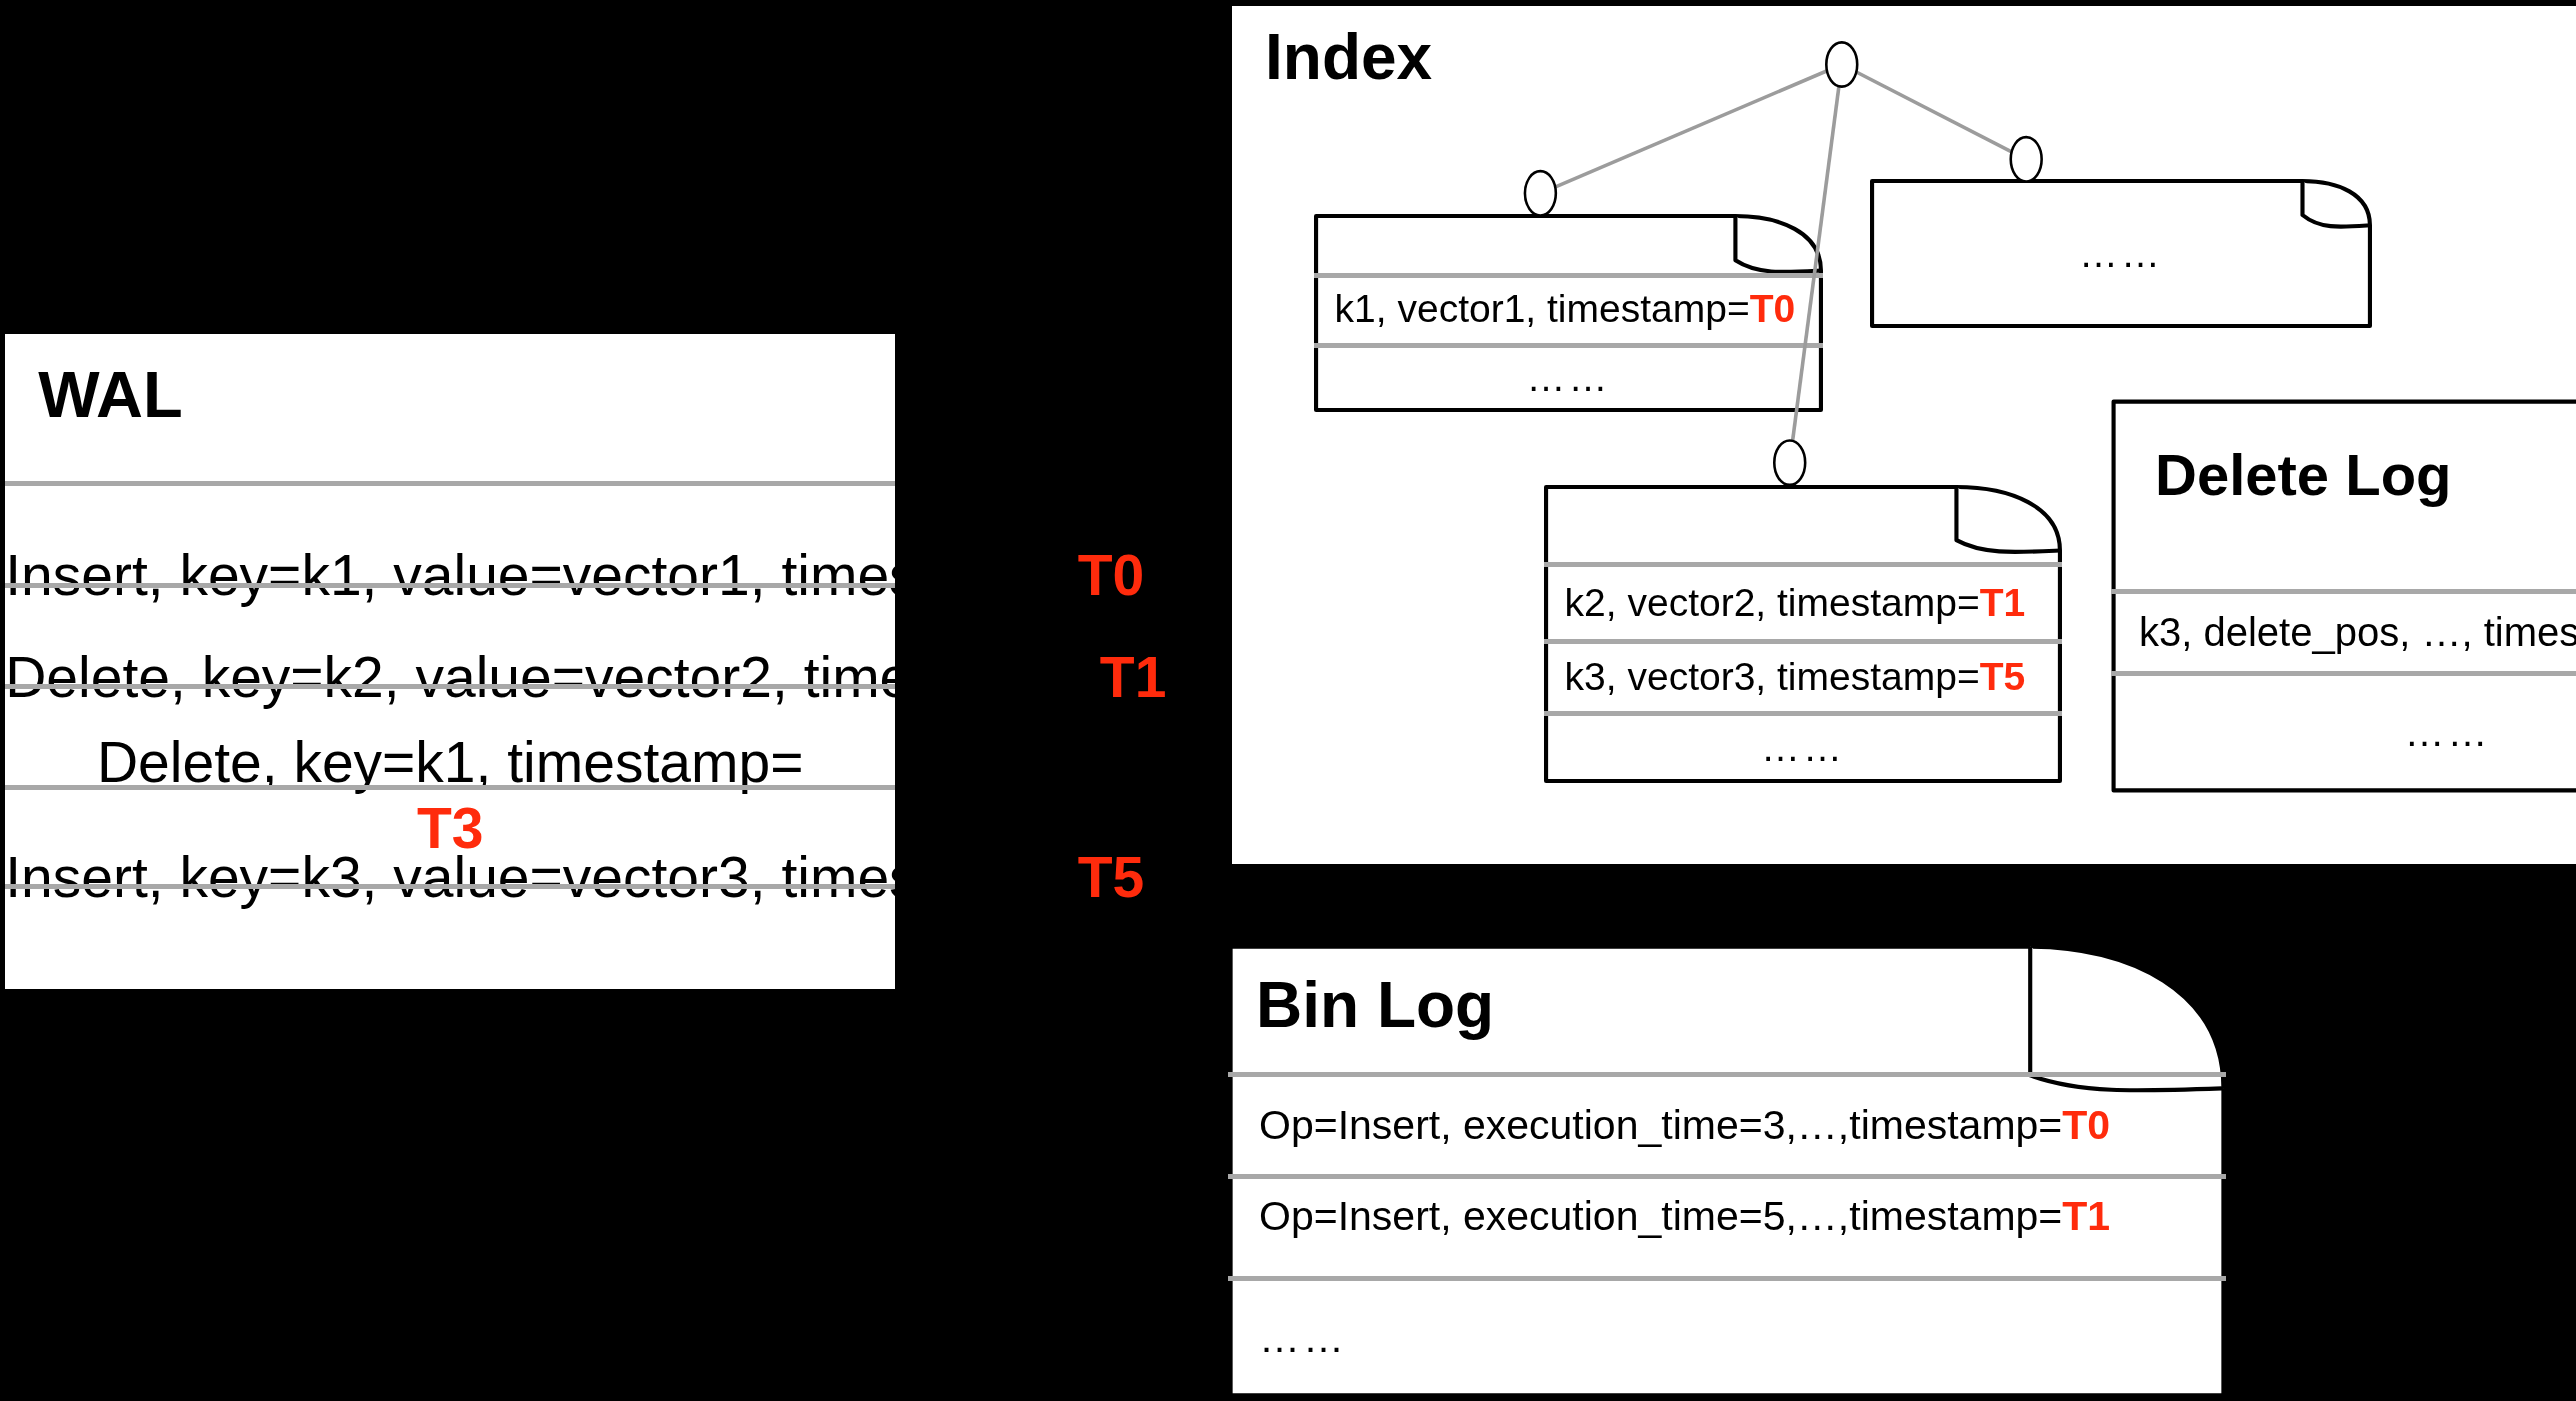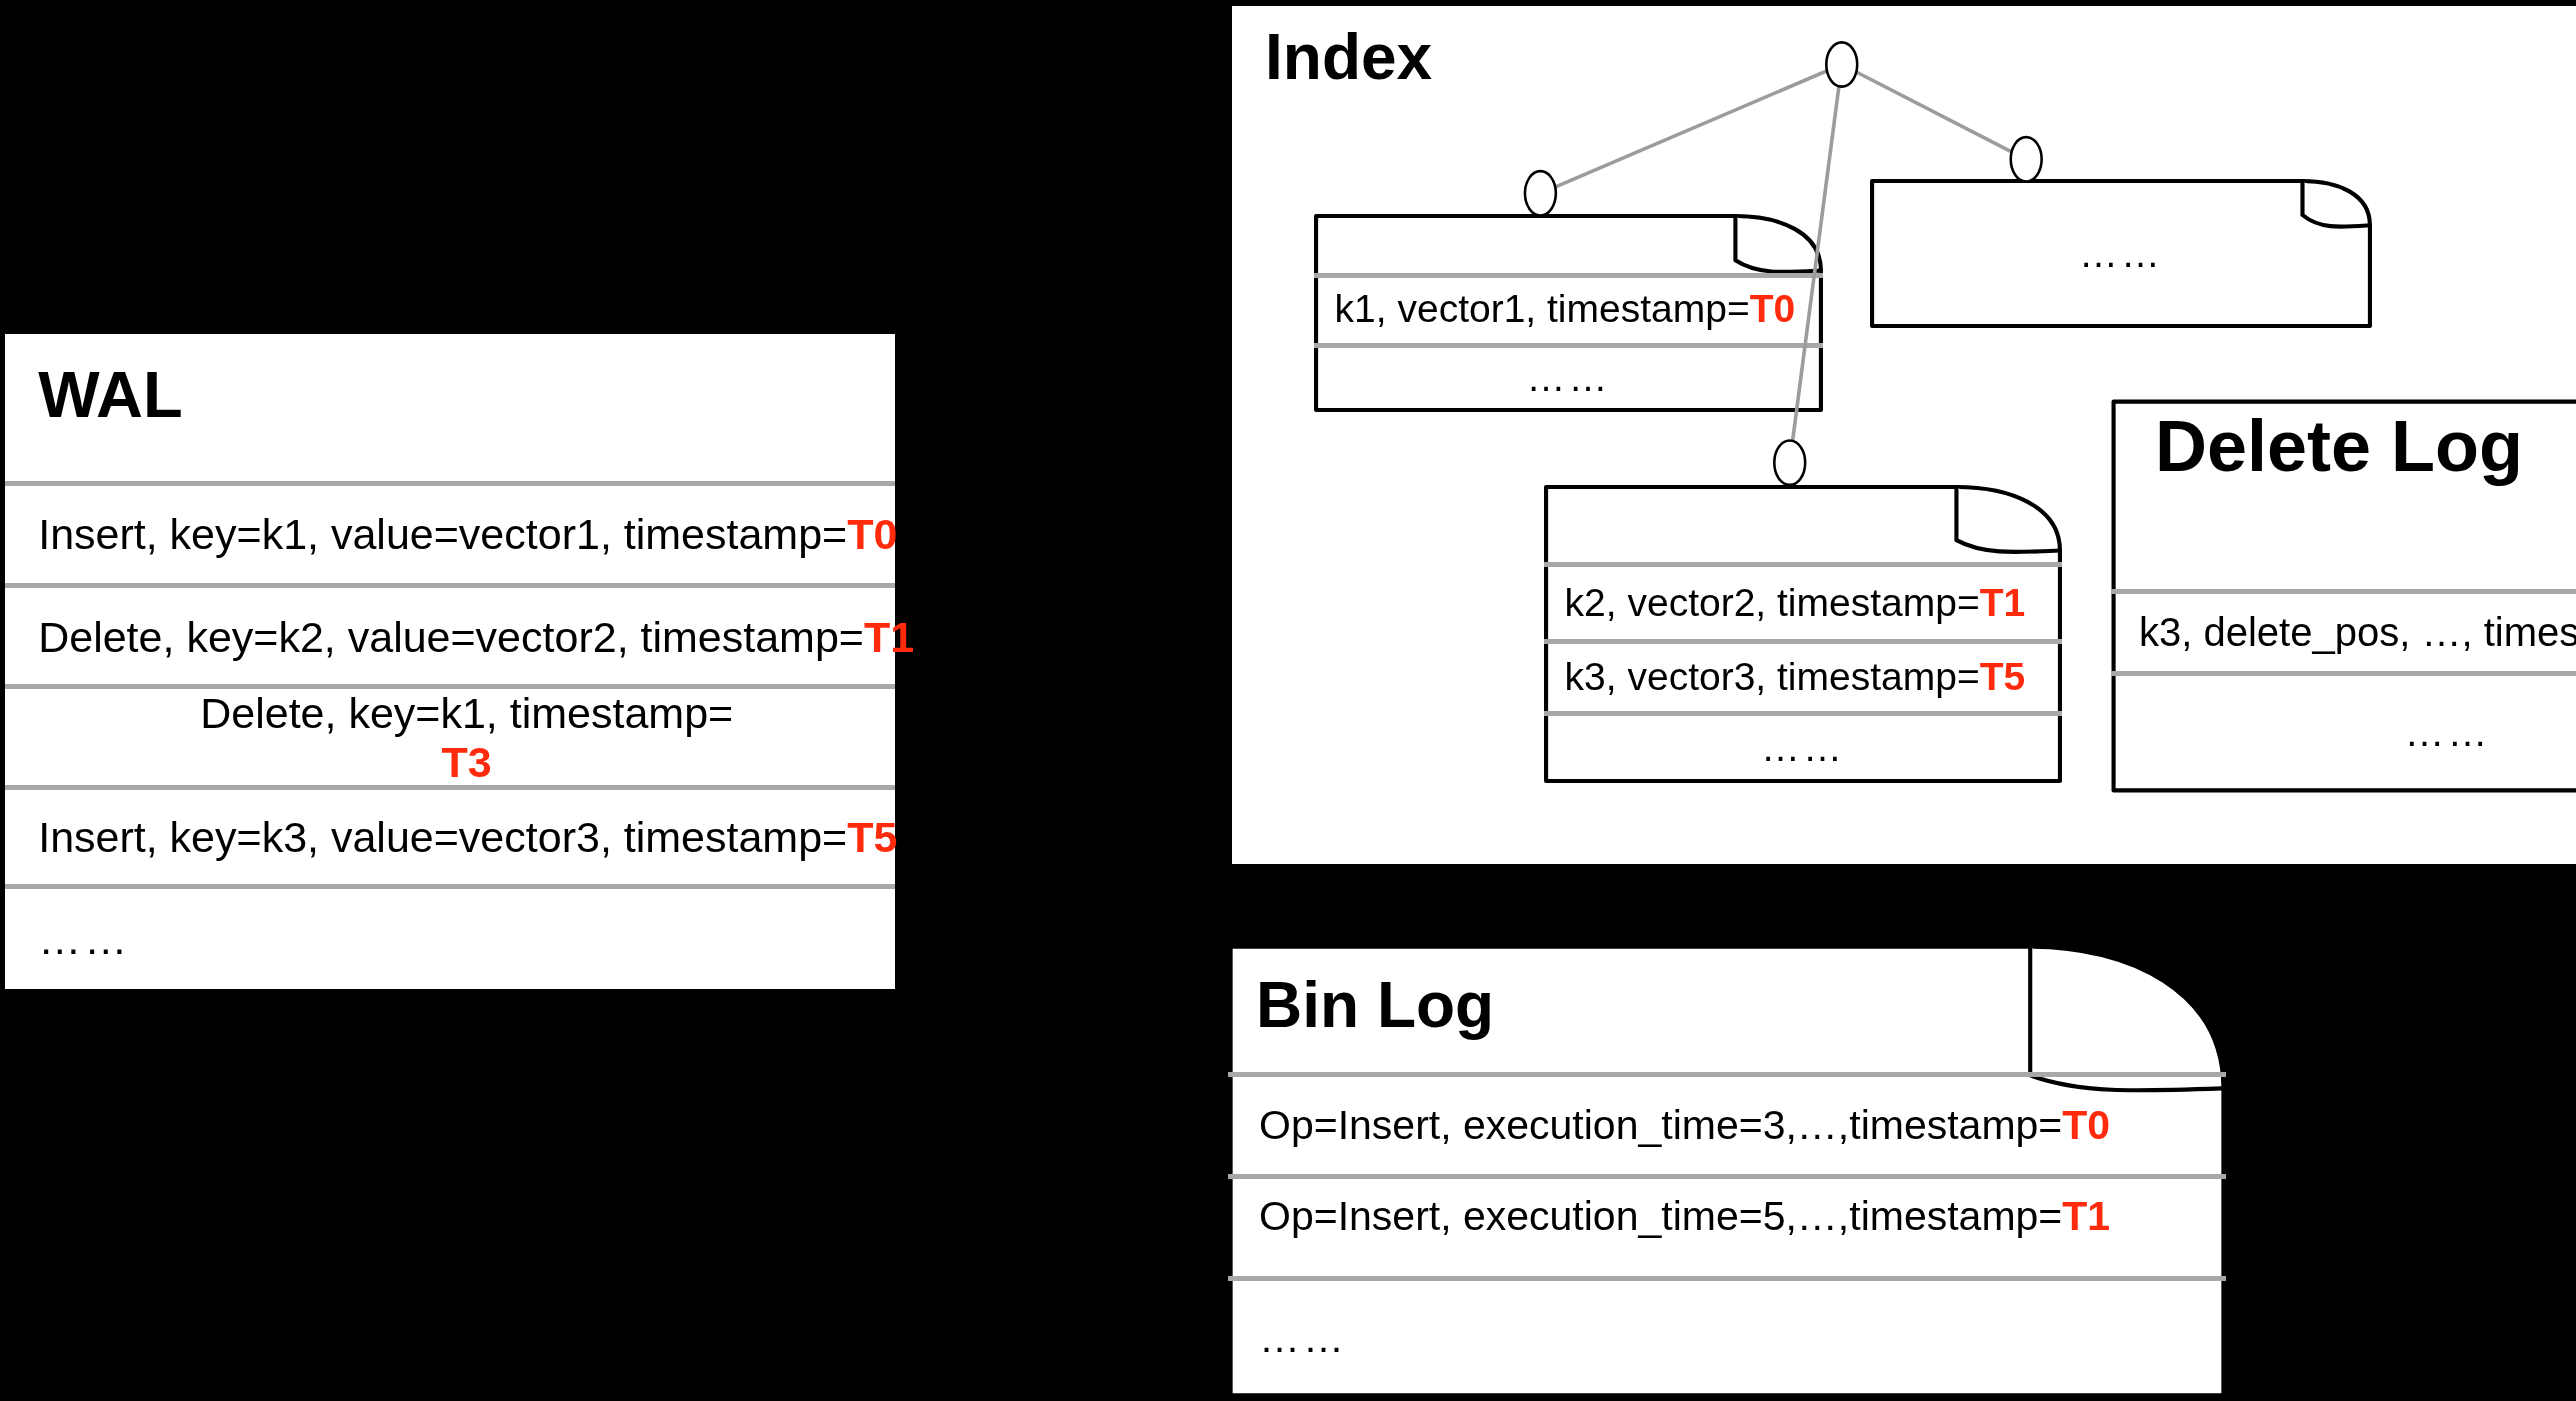--- a/index.html
+++ b/index.html
@@ -11,21 +11,21 @@
   .row .ts{font-weight:bold;color:#ff2b0c;}
   .sep{position:absolute;left:0;right:0;height:5.2px;background:#a8a8a8;}
   .dots{letter-spacing:3.1px;}
   .center{justify-content:center;}
 
   
   #wal{left:5.2px;top:334px;width:890px;height:655px;}
   #wal .title{position:absolute;top:0;left:0;height:120px;padding-left:33px;font-size:65px;}
   #wal .sep1{top:147px;} #wal .sep2{top:249px;} #wal .sep3{top:350px;}
   #wal .sep4{top:451px;} #wal .sep5{top:550px;}
-  #wal .row{font-size:43px;padding-left:33px;}
+  #wal .row{font-size:57px;margin-top:40px;}
   #wal .r1{top:152px;height:97px;} #wal .r2{top:255px;height:96px;}
   #wal .r3{top:355px;height:95px;flex-direction:column;} #wal .r4{top:456px;height:94px;}
   #wal .r5{top:555px;height:100px;}
 
   
   #index-panel{left:1232px;top:6.2px;width:1574px;height:858px;}
   #index-panel .title{position:absolute;top:17.5px;left:33px;height:67px;font-size:64px;}
 
   
   .doc{position:absolute;}
@@ -46,21 +46,21 @@
 
   
   #doc-k2{left:1544px;top:485px;width:518px;height:298px;}
   #doc-k2 .sep1{top:77px;} #doc-k2 .sep2{top:154px;} #doc-k2 .sep3{top:226px;}
   #doc-k2 .r1{top:81px;height:73px;}
   #doc-k2 .r2{top:158px;height:68px;}
   #doc-k2 .r3{top:230px;height:65px;padding-left:0;}
 
   
   #doc-del{left:2111px;top:399px;width:673px;height:394px;}
-  #doc-del .title{position:absolute;top:6px;left:44px;height:82px;font-size:72px;text-align:right;}
+  #doc-del .title{position:absolute;top:34px;left:44px;height:82px;font-size:58px;text-align:right;}
   #doc-del .sep1{top:190px;} #doc-del .sep2{top:272px;}
   #doc-del .row{font-size:40px;padding-left:28px;}
   #doc-del .r1{top:194px;height:78px;}
   #doc-del .r2{top:276px;height:115px;padding-left:0;}
 
   
   #doc-bin{left:1228px;top:944px;width:998px;height:454px;}
   #doc-bin .title{position:absolute;top:14.4px;left:28px;height:93px;font-size:64px;}
   #doc-bin .sep1{top:128px;} #doc-bin .sep2{top:230px;} #doc-bin .sep3{top:332px;}
   #doc-bin .row{font-size:41px;padding-left:31px;}

